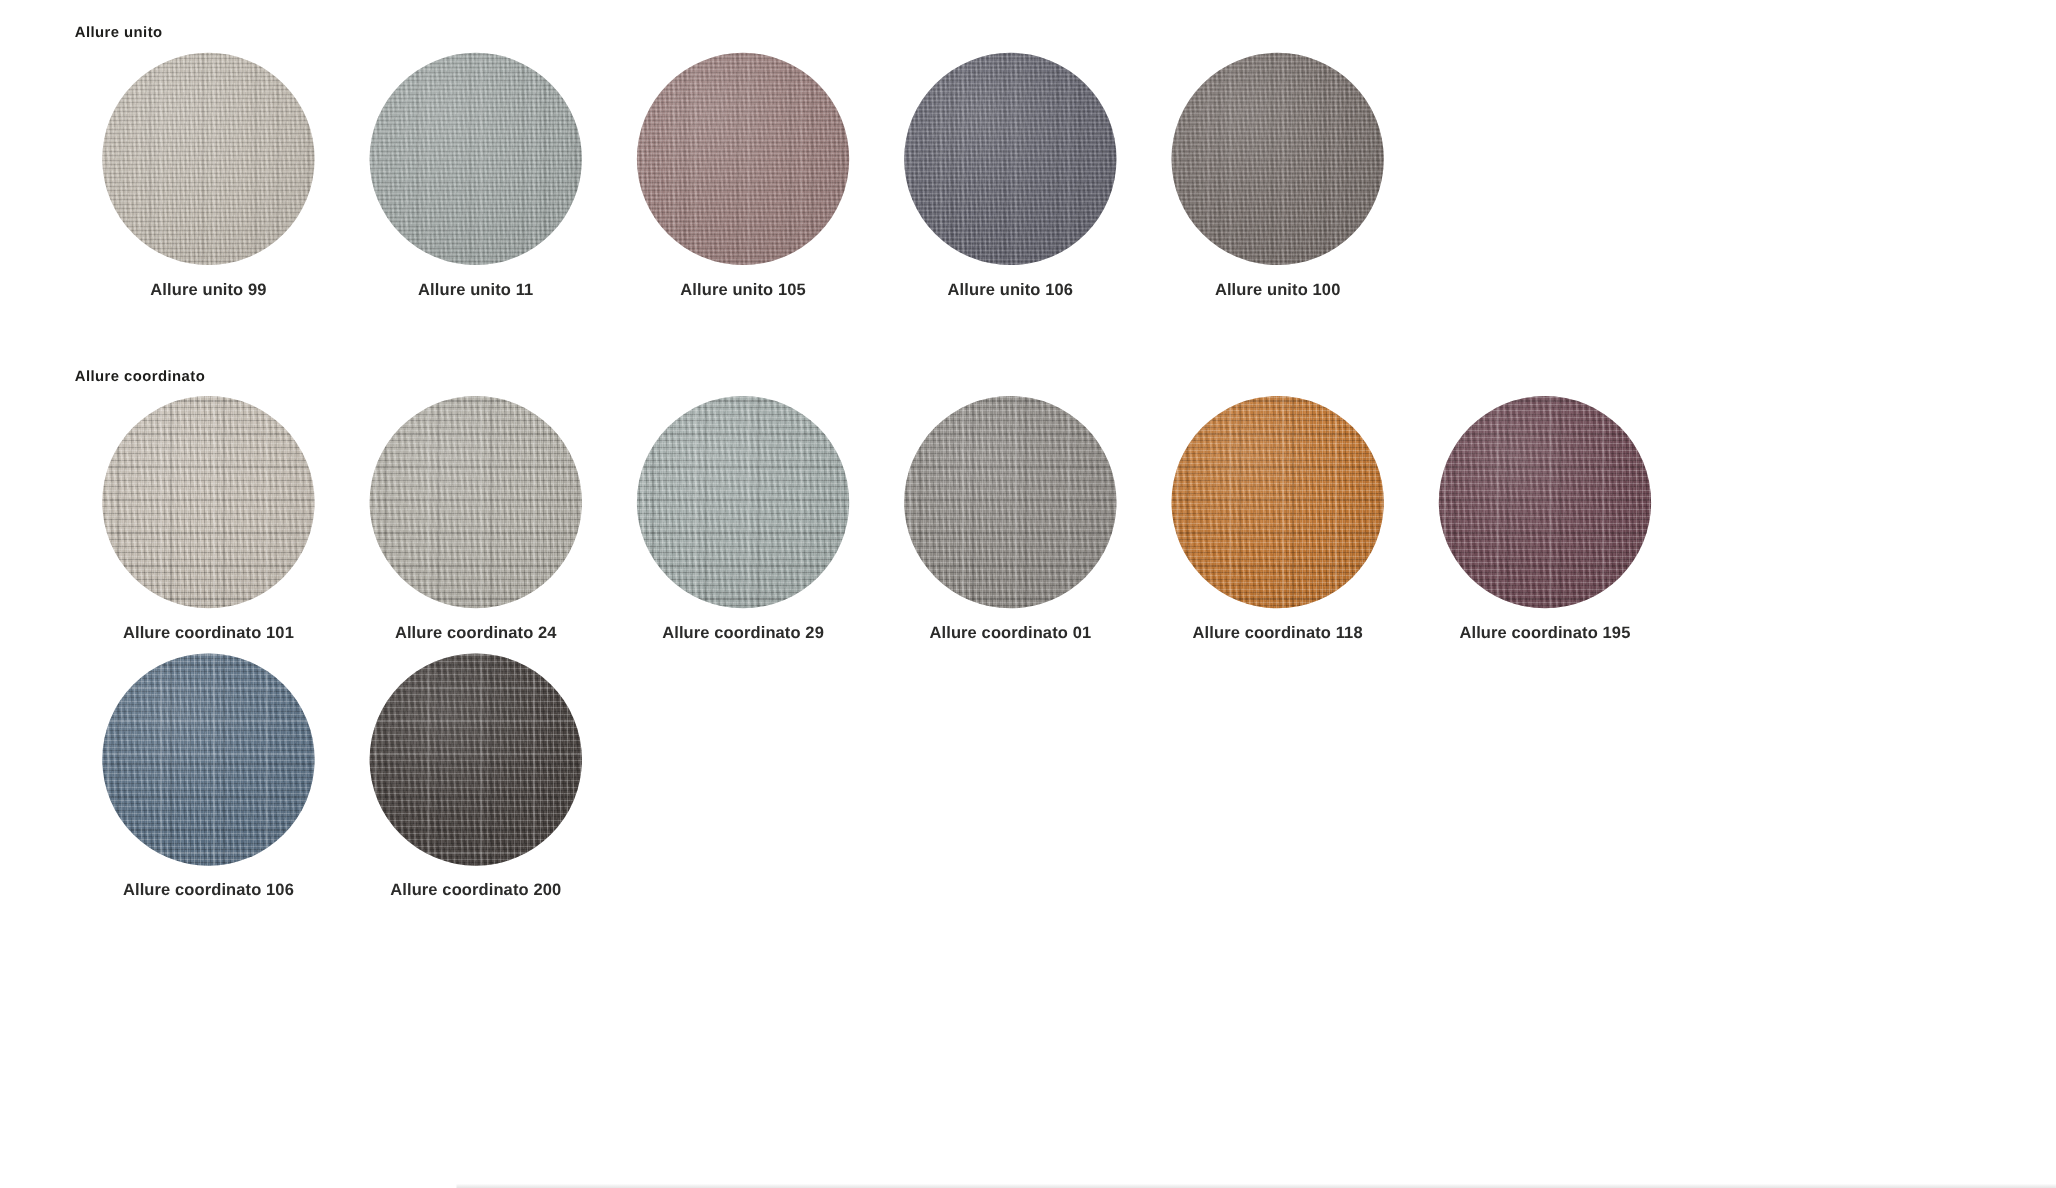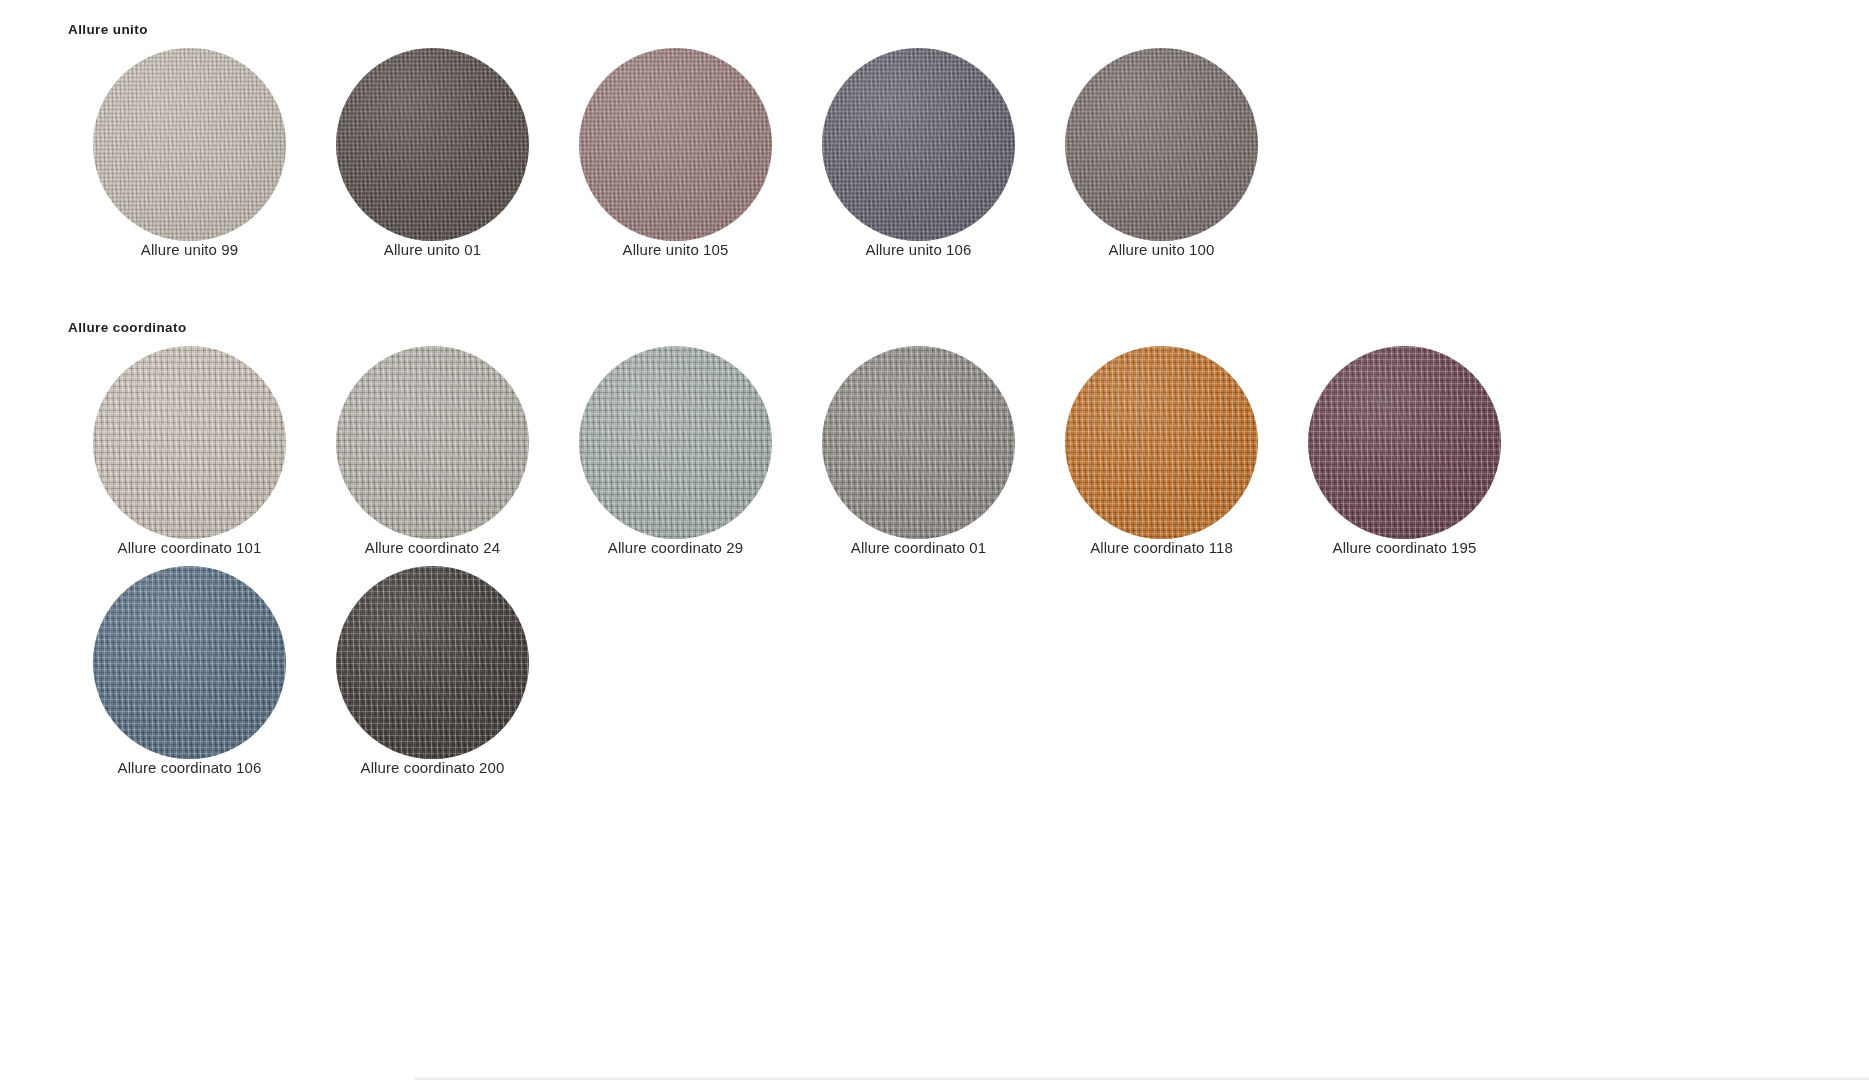--- a/index.html
+++ b/index.html
@@ -109,27 +109,28 @@
         rgba(0,0,0,0.00) 1px, rgba(0,0,0,0.00) 3px,
         rgba(0,0,0,0.19) 3px, rgba(0,0,0,0.19) 4px,
         rgba(0,0,0,0.00) 4px, rgba(0,0,0,0.00) 6px),
       repeating-linear-gradient(0deg,
         rgba(255,255,255,0.22) 0px, rgba(255,255,255,0.22) 1px,
         rgba(0,0,0,0.00) 1px, rgba(0,0,0,0.00) 3px,
         rgba(0,0,0,0.20) 3px, rgba(0,0,0,0.20) 4px,
         rgba(0,0,0,0.00) 4px, rgba(0,0,0,0.00) 6px);
   }
   .swatch-label {
-    margin-top: 0;
+    margin-top: 14px;
     font-size: 15px;
     line-height: 1.25;
     color: #2b2b2a;
     text-align: center;
     letter-spacing: 0.1px;
     white-space: nowrap;
+    font-weight: bold;
   }
 
   
   #section-unito { padding-top: 22px; }
   #section-coordinato { padding-top: 52px; }
 
   .bottom-edge {
     position: absolute;
     left: 415px;
     right: 0;
@@ -149,27 +150,27 @@
     <div class="swatch-grid">
 
       <div class="swatch-cell">
         <div class="swatch-disc-wrap">
           <div class="swatch-disc" style="background-color: rgb(197, 190, 179);"></div>
         </div>
         <div class="swatch-label">Allure unito 99</div>
       </div>
 
 
-
-      <div class="swatch-cell">
-        <div class="swatch-disc-wrap">
-          <div class="swatch-disc" style="background-color: rgb(88, 79, 73);"></div>
-        </div>
-        <div class="swatch-label">Allure unito 01</div>
-      </div>
+      <div class="swatch-cell">
+        <div class="swatch-disc-wrap">
+          <div class="swatch-disc" style="background-color: rgb(162, 170, 168);"></div>
+        </div>
+        <div class="swatch-label">Allure unito 11</div>
+      </div>
+
 
 
       <div class="swatch-cell">
         <div class="swatch-disc-wrap">
           <div class="swatch-disc" style="background-color: rgb(156, 126, 124);"></div>
         </div>
         <div class="swatch-label">Allure unito 105</div>
       </div>
 
       <div class="swatch-cell">

